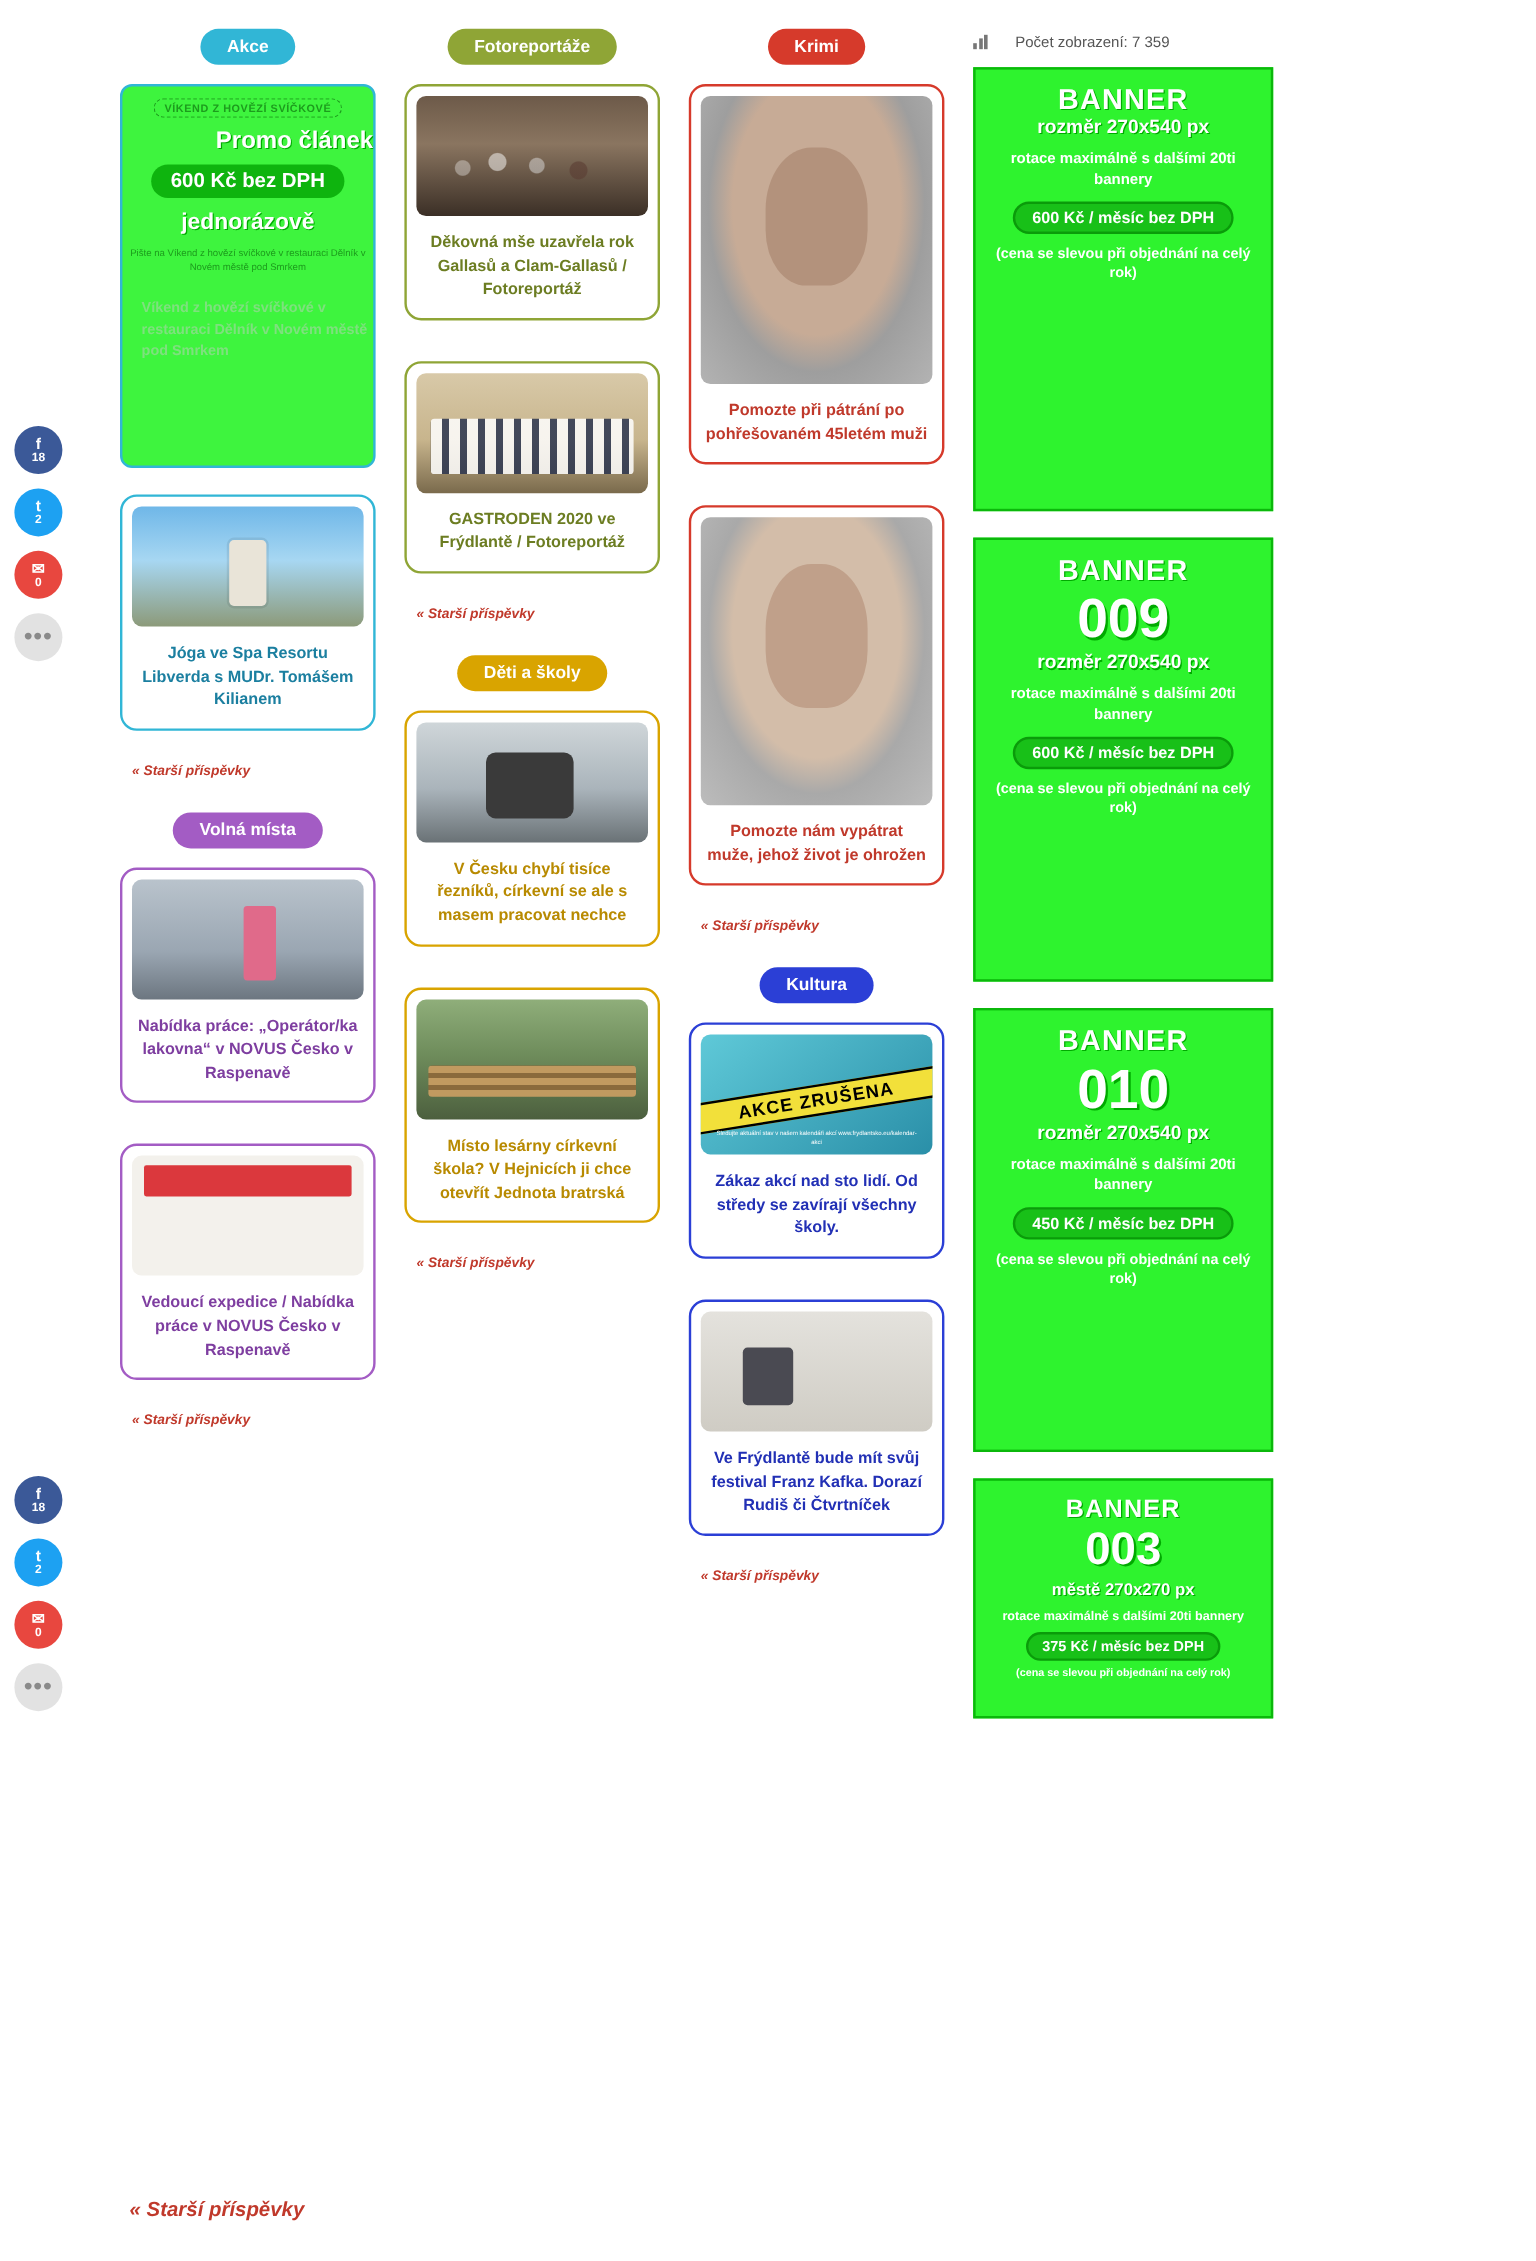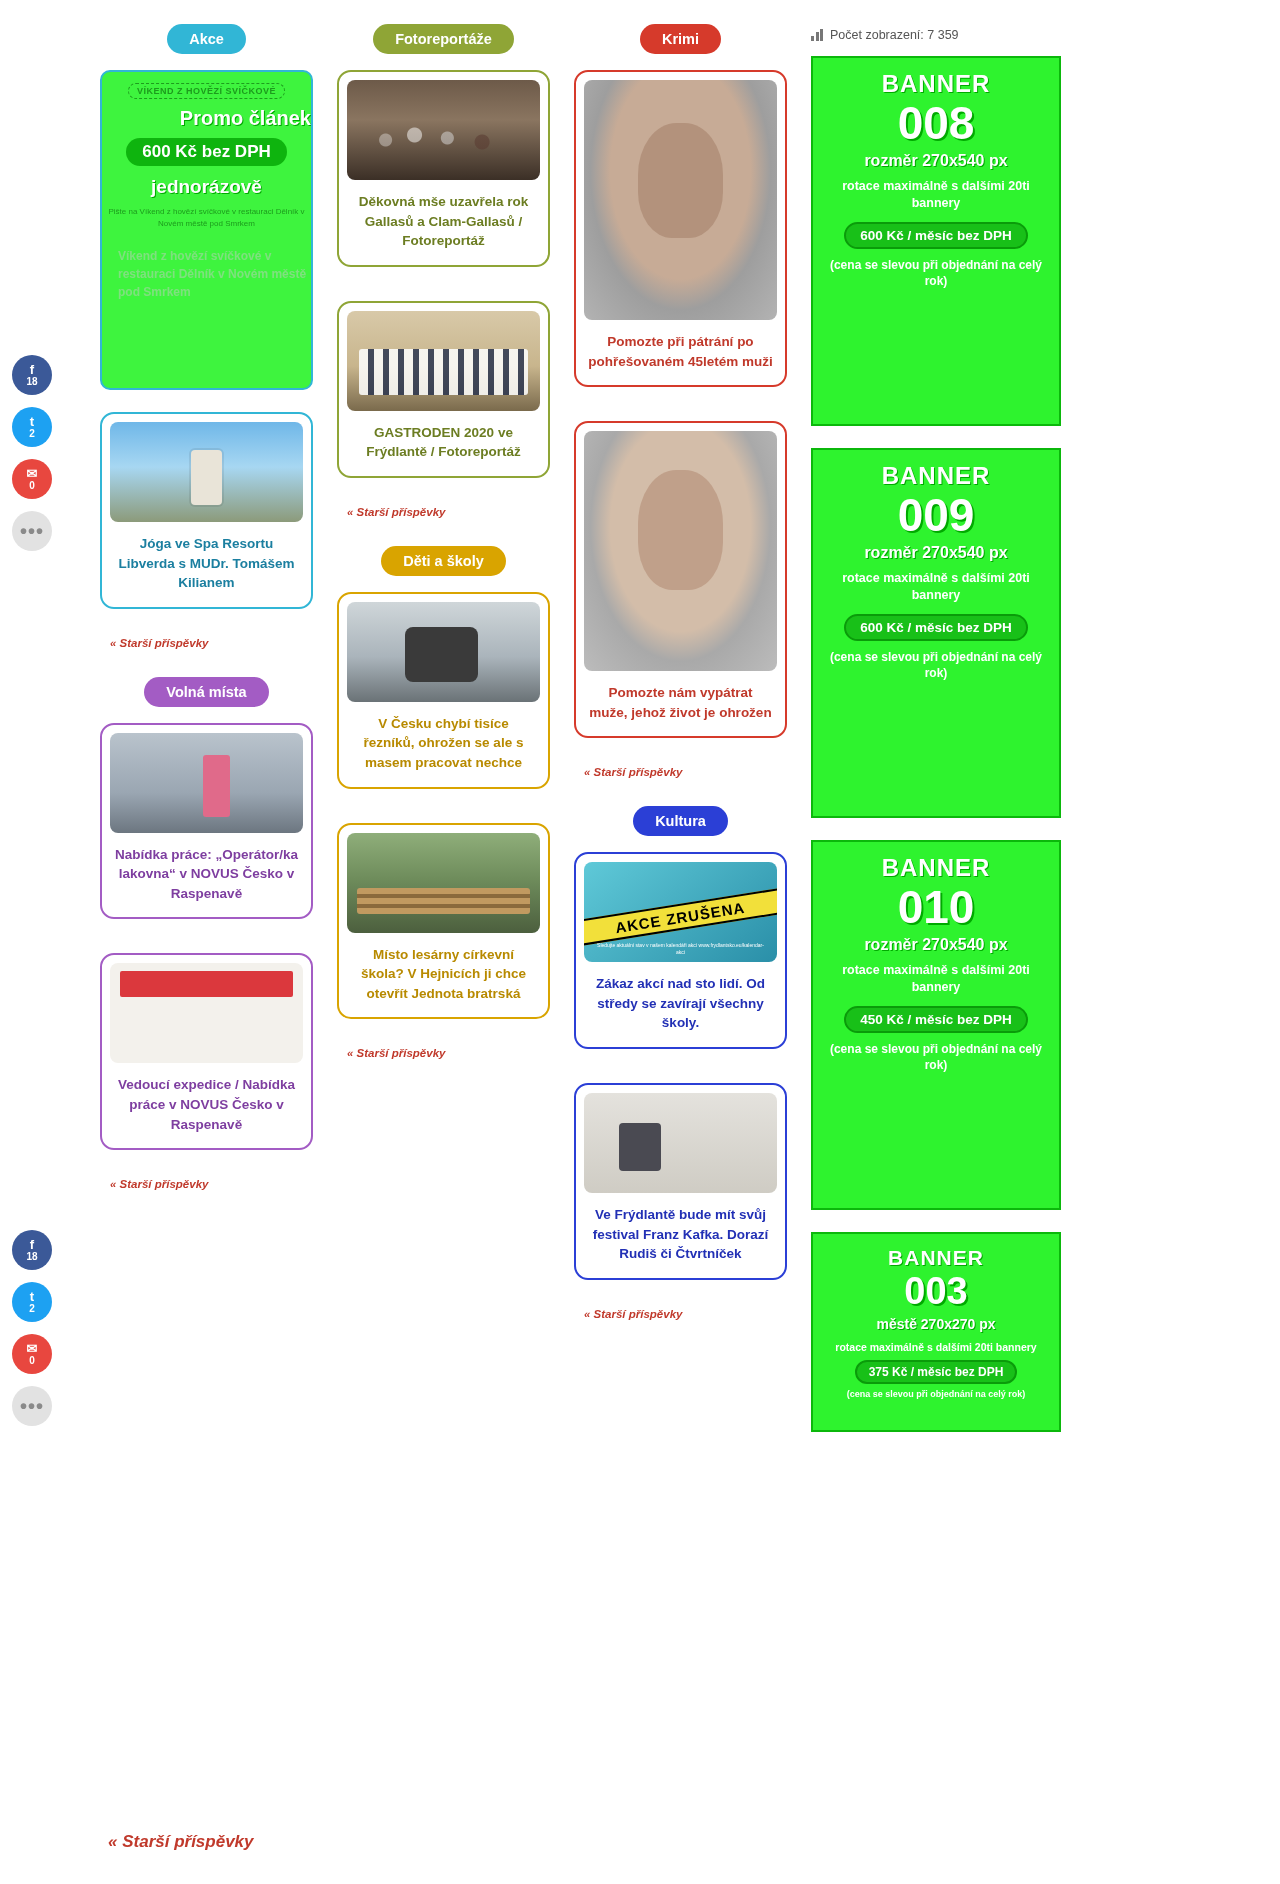--- a/index.html
+++ b/index.html
@@ -110,21 +110,21 @@
   .c-deti   { border-color: #d9a400; }
   .c-deti .title { color: #b88a00; }
   .p-deti   { background: #d9a400; }
 
   .c-kult   { border-color: #2b3fd6; }
   .c-kult .title { color: #2230b5; }
   .p-kult   { background: #2b3fd6; }
 
   
   .counter {
-    display: flex; align-items: center; gap: 7px;
+    display: flex; align-items: center; gap: 23px;
     font-size: 12.5px; color: #555;
     margin: 14px 0 14px 0;
     align-self: flex-start;
   }
   .bars { display: inline-flex; align-items: flex-end; gap: 1.5px; height: 12px; }
   .bars i { display: block; width: 3px; background: #777; }
   .bars i:nth-child(1){ height: 5px; }
   .bars i:nth-child(2){ height: 9px; }
   .bars i:nth-child(3){ height: 12px; }
 
@@ -342,21 +342,21 @@
       <div class="thumb th-group"></div>
       <div class="title">GASTRODEN 2020 ve Frýdlantě / Fotoreportáž</div>
     </div>
 
     <div class="older">« Starší příspěvky</div>
 
     <div class="cat-pill p-deti">Děti a školy</div>
 
     <div class="card c-deti">
       <div class="thumb th-baker"></div>
-      <div class="title">V Česku chybí tisíce řezníků, ohrožen se ale s masem pracovat nechce</div>
+      <div class="title">V Česku chybí tisíce řezníků, církevní se ale s masem pracovat nechce</div>
     </div>
 
     <div class="card c-deti">
       <div class="thumb th-logs"></div>
       <div class="title">Místo lesárny církevní škola? V Hejnicích ji chce otevřít Jednota bratrská</div>
     </div>
 
     <div class="older">« Starší příspěvky</div>
   </div>
 
@@ -398,21 +398,20 @@
       <span class="bars">
           <i></i>
           <i></i>
           <i></i>
         </span>
       <span>Počet zobrazení: 7 359</span>
     </div>
 
     <div class="banner tall">
       <div class="bt">BANNER</div>
-      <div class="bn">008</div>
       <div class="bs">rozměr 270x540 px</div>
       <div class="br">rotace maximálně s dalšími 20ti bannery</div>
       <div class="bprice">600 Kč / měsíc bez DPH</div>
       <div class="bnote">(cena se slevou při objednání na celý rok)</div>
     </div>
 
     <div class="banner tall">
       <div class="bt">BANNER</div>
       <div class="bn">009</div>
       <div class="bs">rozměr 270x540 px</div>

